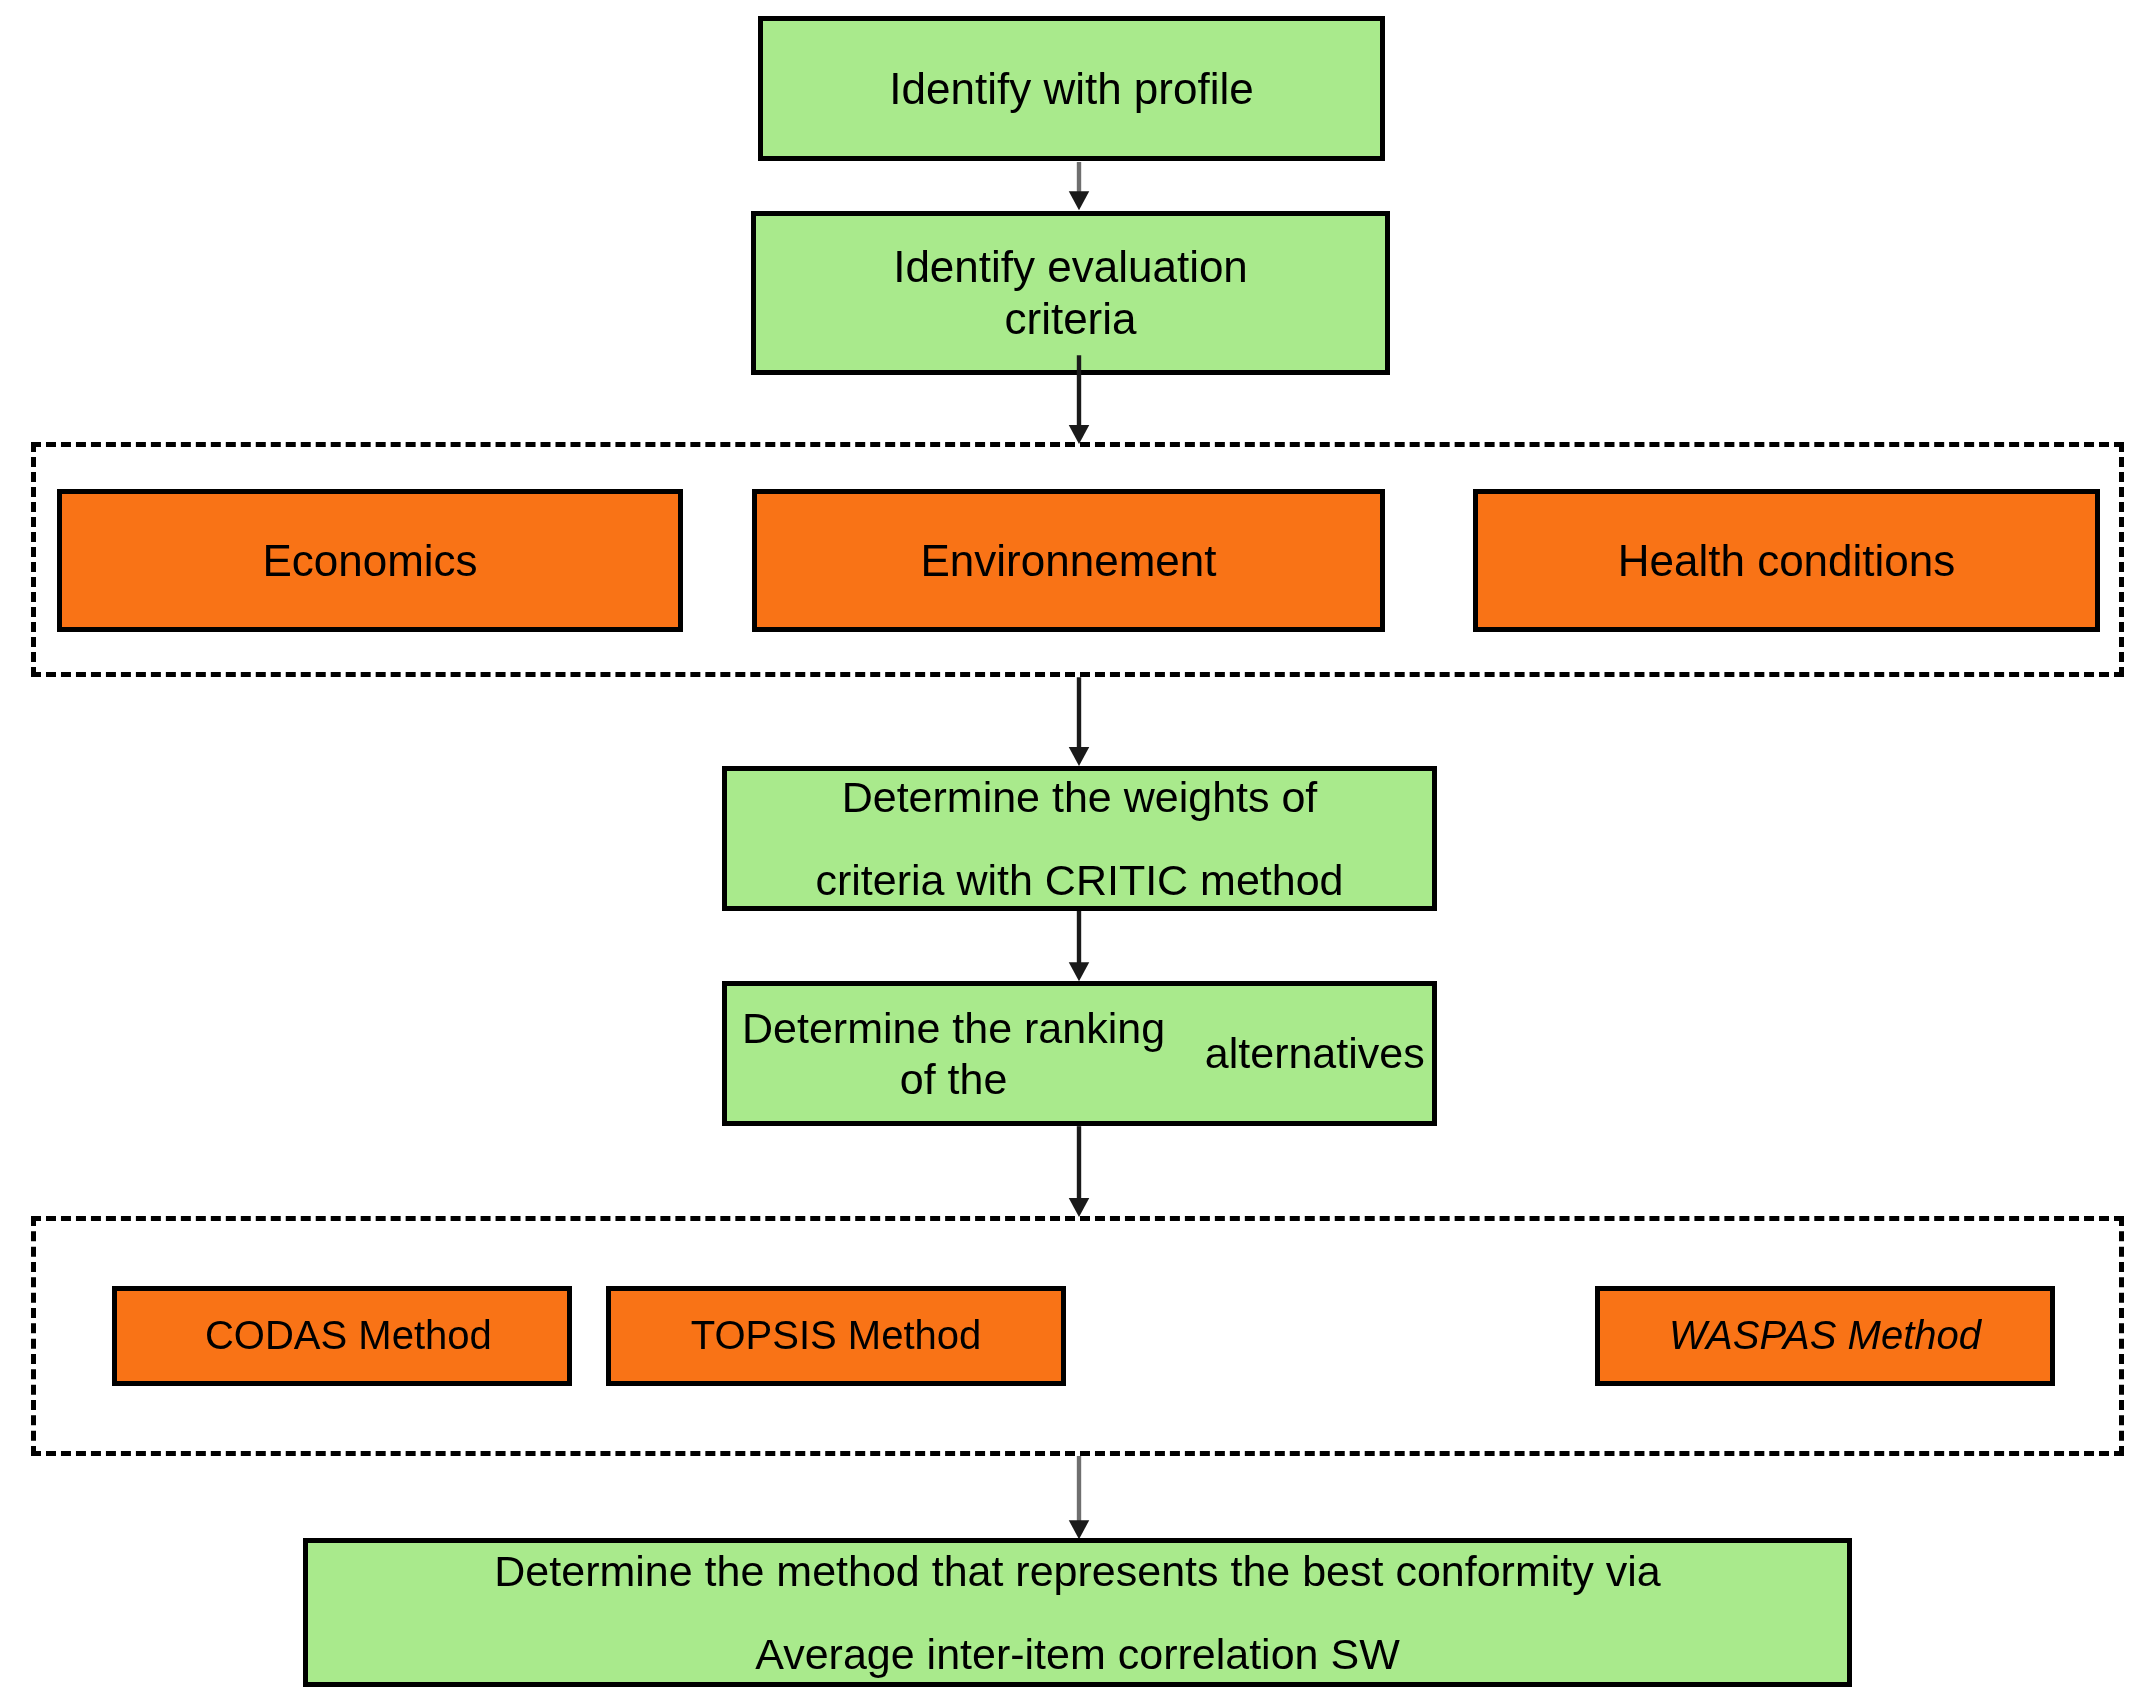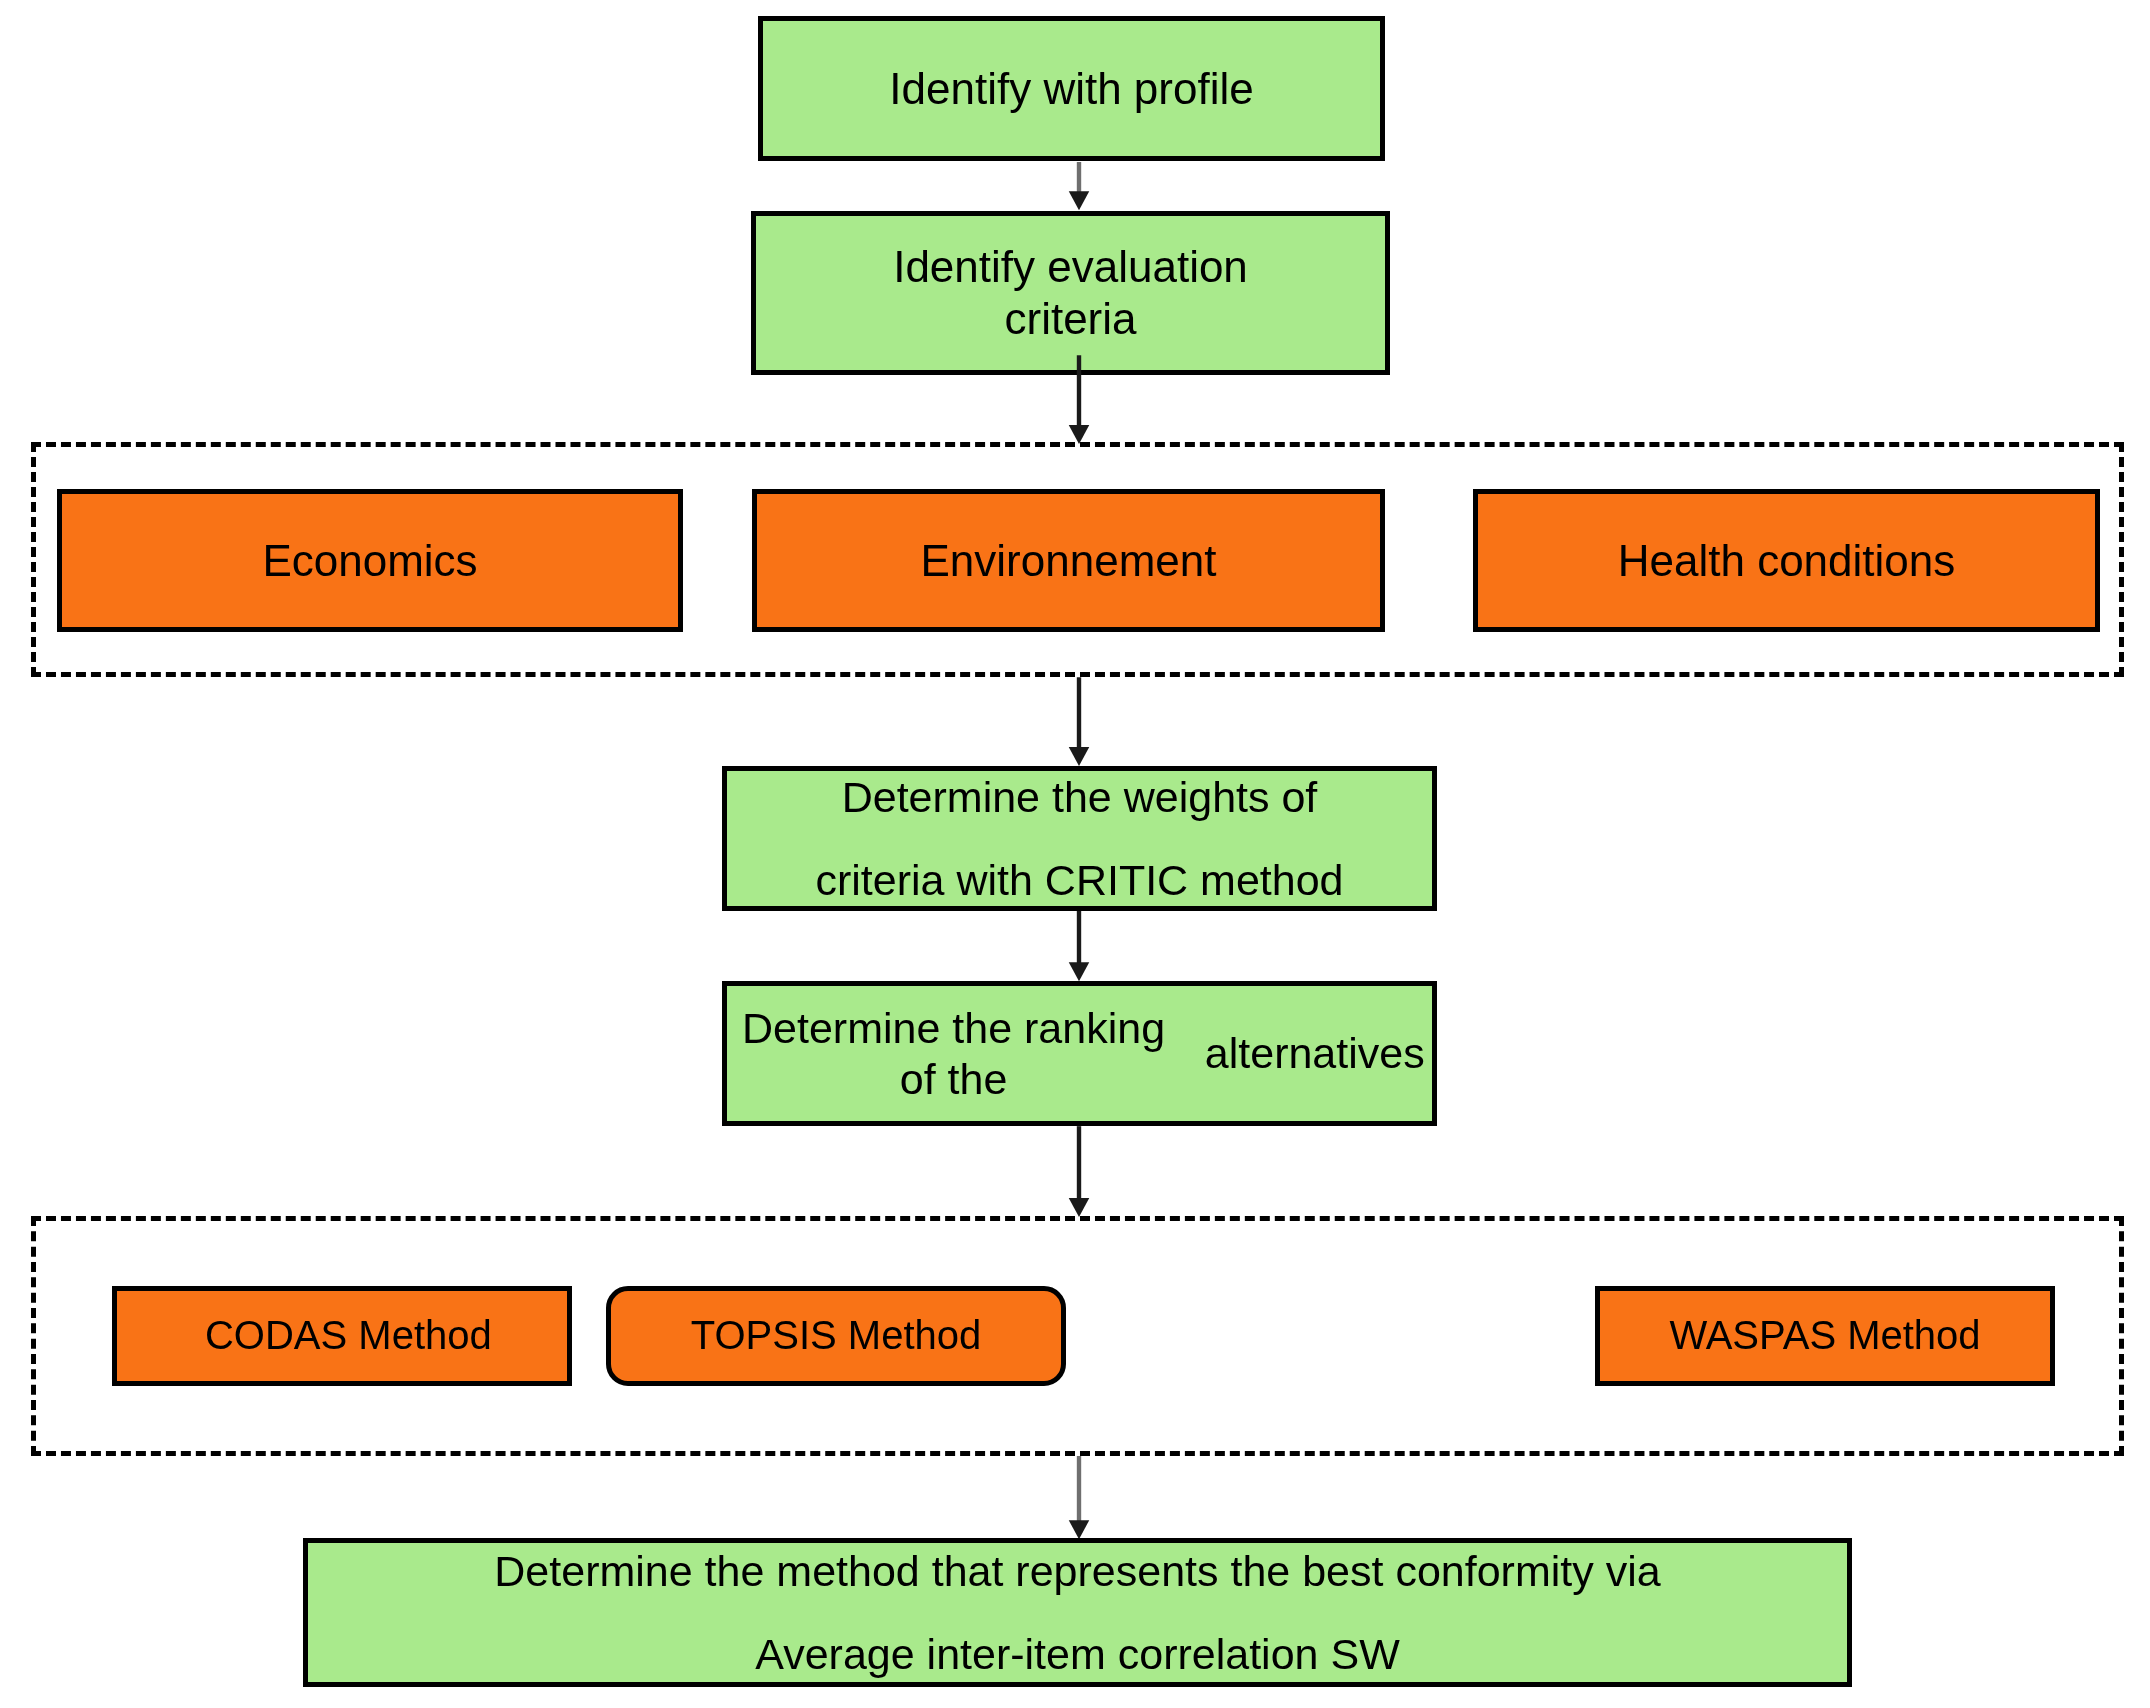--- a/index.html
+++ b/index.html
@@ -123,26 +123,26 @@
       <polygon points="30,124 16,98 44,98" fill="#1a1a1a"></polygon>
     </svg>
   </div>
 
   <div class="group" style="left:31px; top:1216px; width:2093px; height:240px;"></div>
 
   <div class="node blue fs-small" style="left:112px; top:1286px; width:460px; height:100px;padding-left:20px;">
     <span>CODAS Method</span>
   </div>
 
-  <div class="node blue fs-small" style="left:606px; top:1286px; width:460px; height:100px;border-radius:22px;">
+  <div class="node blue fs-small" style="left:606px; top:1286px; width:460px; height:100px;">
     <span>TOPSIS Method</span>
   </div>
 
 
-  <div class="node blue fs-small" style="left:1595px; top:1286px; width:460px; height:100px;">
+  <div class="node blue fs-small" style="left:1595px; top:1286px; width:460px; height:100px;font-style:italic;">
     <span>WASPAS Method</span>
   </div>
 
   <div class="connector" style="left:1057px; top:1456px; width:44px; height:84px;">
     <svg width="44" height="84" viewBox="0 0 60 115">
       <line x1="30" y1="0" x2="30" y2="97" stroke="#6f6f6f" stroke-width="6"></line>
       <polygon points="30,114 16,88 44,88" fill="#1a1a1a"></polygon>
     </svg>
   </div>
 

